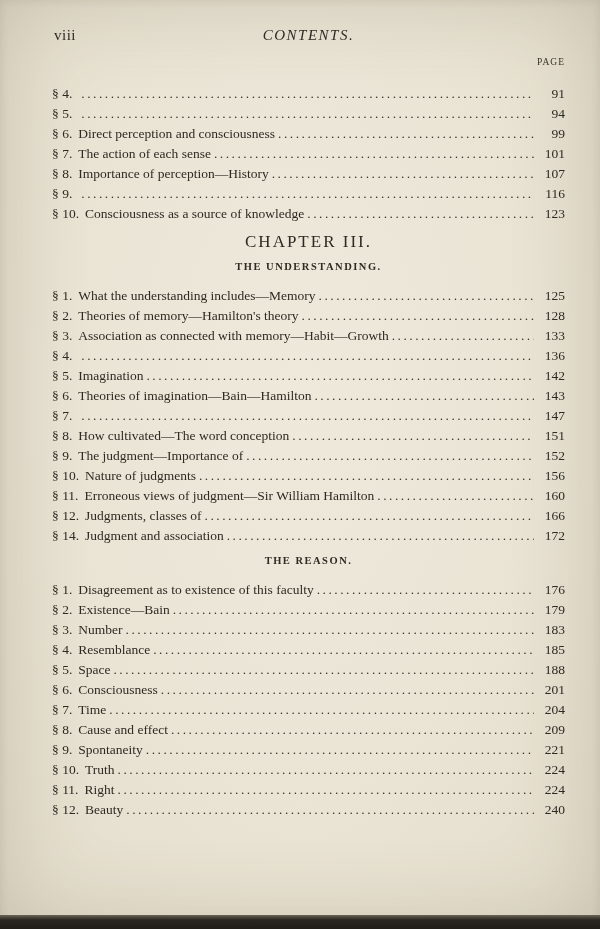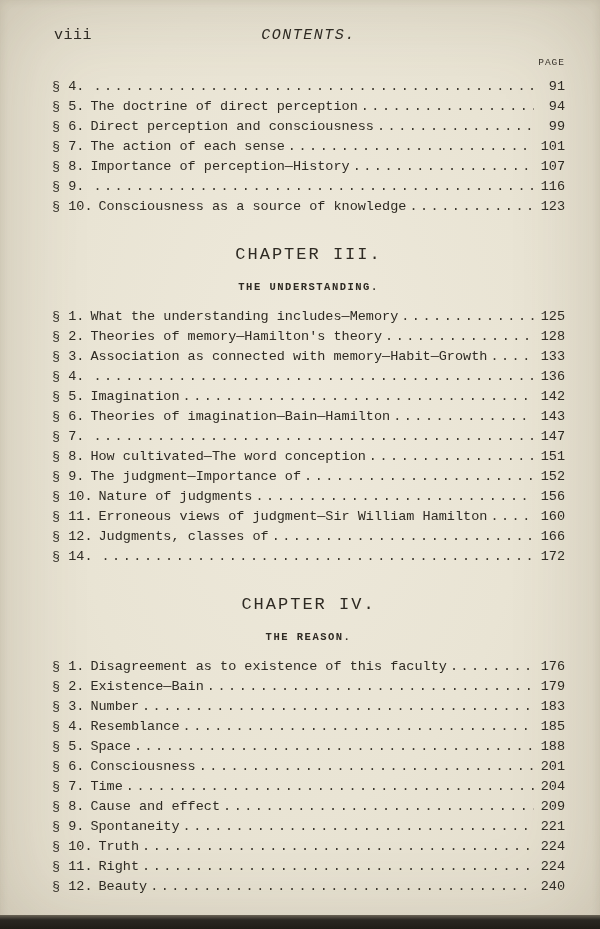--- a/index.html
+++ b/index.html
@@ -4,21 +4,21 @@
 <style>
   html, body { margin: 0; padding: 0; background: #bdb8a8; }
   .page {
     position: relative;
     width: 600px;
     height: 929px;
     margin: 0 auto;
     box-sizing: border-box;
     background: radial-gradient(ellipse at 50% 42%, #eee9db 0%, #e9e4d4 55%, #e2dccb 100%);
     color: #2e2a23;
-    font-family: Liberation Mono, monospace;
+    font-family: Liberation Serif, serif;
     padding: 26px 35px 0 52px;
     overflow: hidden;
     box-shadow: inset 0 0 90px rgba(92, 76, 48, 0.20), inset 0 0 10px rgba(92, 76, 48, 0.12);
   }
   .header {
     position: relative;
     text-align: center;
     font-size: 15px;
     letter-spacing: 1px;
     margin-bottom: 8px;
@@ -35,21 +35,21 @@
   }
   .running-head {
     font-style: italic;
     letter-spacing: 1.5px;
   }
   .page-label {
     text-align: right;
     font-size: 9.5px;
     letter-spacing: 1px;
     margin-top: 12px;
-    margin-bottom: 9px;
+    margin-bottom: 17px;
     color: #38332b;
   }
   .toc { font-size: 13.5px; }
   .entry {
     display: flex;
     align-items: baseline;
     line-height: 20px;
     white-space: nowrap;
   }
   .num { margin-right: 6px; }
@@ -65,29 +65,29 @@
     letter-spacing: 2.5px;
   }
   .pg {
     min-width: 28px;
     text-align: right;
   }
   .chapter-title {
     text-align: center;
     font-size: 17px;
     letter-spacing: 2px;
-    margin-top: 28px;
+    margin-top: 8px;
     line-height: 20px;
   }
   .chapter-subtitle {
     text-align: center;
     font-size: 10.5px;
     font-weight: bold;
     letter-spacing: 1.5px;
-    margin-top: 16px;
+    margin-top: 8px;
     margin-bottom: 13px;
     line-height: 13px;
   }
   .scan-edge {
     position: absolute;
     left: 0;
     bottom: 0;
     width: 100%;
     height: 14px;
     background: linear-gradient(#6b6456 0%, #2a2722 35%, #201d18 100%);
@@ -103,21 +103,20 @@
   </div>
   <div class="page-label">PAGE</div>
   <div class="toc">
       <div class="entry">
         <span class="num">§ 4.</span>
         <span class="leader"></span>
         <span class="pg">91</span>
       </div>
       <div class="entry">
         <span class="num">§ 5.</span>
-        <span class="title">The doctrine of direct perception</span>
         <span class="leader"></span>
         <span class="pg">94</span>
       </div>
       <div class="entry">
         <span class="num">§ 6.</span>
         <span class="title">Direct perception and consciousness</span>
         <span class="leader"></span>
         <span class="pg">99</span>
       </div>
       <div class="entry">
@@ -210,24 +209,24 @@
         <span class="pg">160</span>
       </div>
       <div class="entry">
         <span class="num">§ 12.</span>
         <span class="title">Judgments, classes of</span>
         <span class="leader"></span>
         <span class="pg">166</span>
       </div>
       <div class="entry">
         <span class="num">§ 14.</span>
+        <span class="title">Judgment and association</span>
         <span class="leader"></span>
         <span class="pg">172</span>
       </div>
-      <div class="chapter-title">CHAPTER IV.</div>
       <div class="chapter-subtitle">THE REASON.</div>
       <div class="entry">
         <span class="num">§ 1.</span>
         <span class="title">Disagreement as to existence of this faculty</span>
         <span class="leader"></span>
         <span class="pg">176</span>
       </div>
       <div class="entry">
         <span class="num">§ 2.</span>
         <span class="title">Existence—Bain</span>

